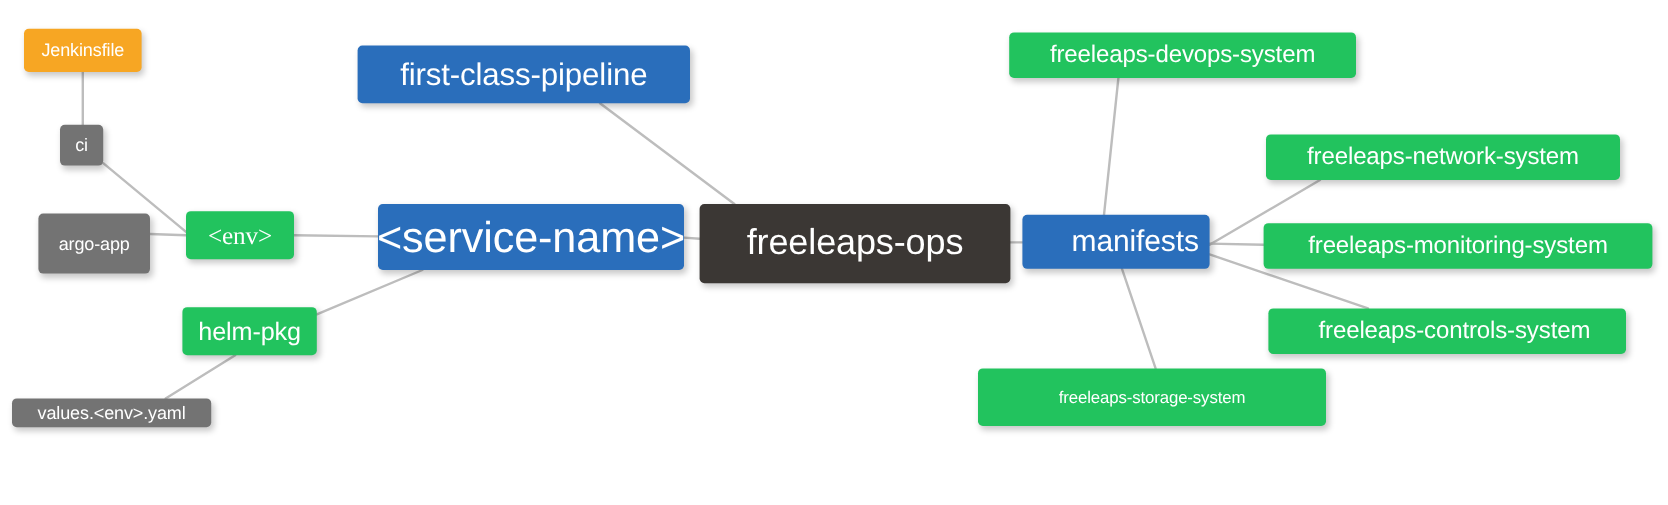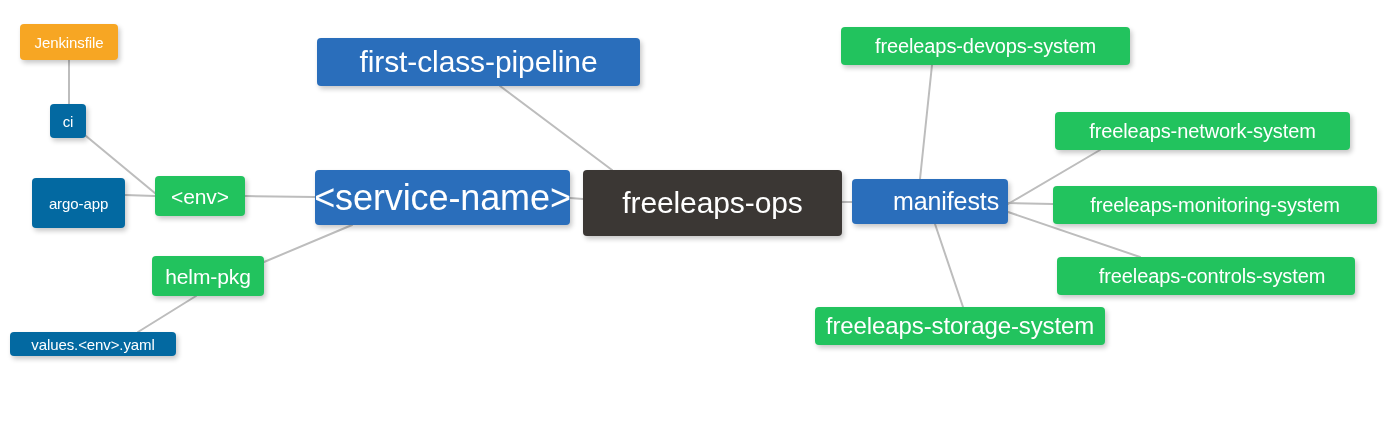--- a/index.html
+++ b/index.html
@@ -42,21 +42,21 @@
     white-space: nowrap;
     box-shadow: 2px 3px 5px rgba(0,0,0,0.22);
     cursor: pointer;
     line-height: 1;
     letter-spacing: -0.1px;
   }
   .node-root    { background: #3b3734; }
   .node-blue    { background: #2a6ebb; }
   .node-green   { background: #22c35e; }
   .node-orange  { background: #f7a623; }
-  .node-red     { background: #0369a1; text-align: right; }
+  .node-red     { background: #737373; text-align: right; }
 </style>
 </head>
 <body>
 
 <div id="mindmap-canvas">
   <svg id="edge-layer" viewBox="0 0 1390 421" width="1390" height="421">
       <path class="edge" d="M 69,60 L 69,104" stroke="#bdbdbd"></path>
       <path class="edge" d="M 86,136 L 156,194" stroke="#bdbdbd"></path>
       <path class="edge" d="M 125,195 L 155,196" stroke="#bdbdbd"></path>
       <path class="edge" d="M 245,196 L 315,197" stroke="#bdbdbd"></path>
@@ -74,30 +74,30 @@
   <div id="node-layer">
       <div class="node node-orange" style="left: 20px; top: 24px; width: 98px; height: 36px; font-size: 15px;">
         <span>Jenkinsfile</span>
       </div>
       <div class="node node-red" style="left: 50px; top: 104px; width: 36px; height: 34px; font-size: 15px;">
         <span>ci</span>
       </div>
       <div class="node node-red" style="left: 32px; top: 178px; width: 93px; height: 50px; font-size: 15px;">
         <span>argo-app</span>
       </div>
-      <div class="node node-green" style="left: 155px; top: 176px; width: 90px; height: 40px; font-size: 21px;">
+      <div class="node node-green" style="left: 155px; top: 176px; width: 90px; height: 40px; font-size: 21px; font-family: Liberation Serif, serif;">
         <span>&lt;env&gt;</span>
       </div>
       <div class="node node-green" style="left: 152px; top: 256px; width: 112px; height: 40px; font-size: 21px;">
         <span>helm-pkg</span>
       </div>
       <div class="node node-red" style="left: 10px; top: 332px; width: 166px; height: 24px; font-size: 15px;">
         <span>values.&lt;env&gt;.yaml</span>
       </div>
-      <div class="node node-blue" style="left: 317px; top: 38px; width: 323px; height: 48px; font-size: 30px;">
+      <div class="node node-blue" style="left: 298px; top: 38px; width: 277px; height: 48px; font-size: 26px;">
         <span>first-class-pipeline</span>
       </div>
       <div class="node node-blue" style="left: 315px; top: 170px; width: 255px; height: 55px; font-size: 36px;">
         <span>&lt;service-name&gt;</span>
       </div>
       <div class="node node-root" style="left: 583px; top: 170px; width: 259px; height: 66px; font-size: 30px;">
         <span>freeleaps-ops</span>
       </div>
       <div class="node node-blue" style="left: 852px; top: 179px; width: 156px; height: 45px; font-size: 25px; padding-left: 32px;">
         <span>manifests</span>
@@ -107,17 +107,17 @@
       </div>
       <div class="node node-green" style="left: 1055px; top: 112px; width: 295px; height: 38px; font-size: 20px;">
         <span>freeleaps-network-system</span>
       </div>
       <div class="node node-green" style="left: 1053px; top: 186px; width: 324px; height: 38px; font-size: 20px;">
         <span>freeleaps-monitoring-system</span>
       </div>
       <div class="node node-green" style="left: 1057px; top: 257px; width: 298px; height: 38px; font-size: 20px; padding-left: 12px;">
         <span>freeleaps-controls-system</span>
       </div>
-      <div class="node node-green" style="left: 815px; top: 307px; width: 290px; height: 38px; font-size: 24px;">
+      <div class="node node-green" style="left: 815px; top: 307px; width: 290px; height: 48px; font-size: 14px;">
         <span>freeleaps-storage-system</span>
       </div>
     </div>
 </div>
 
 </body></html>

